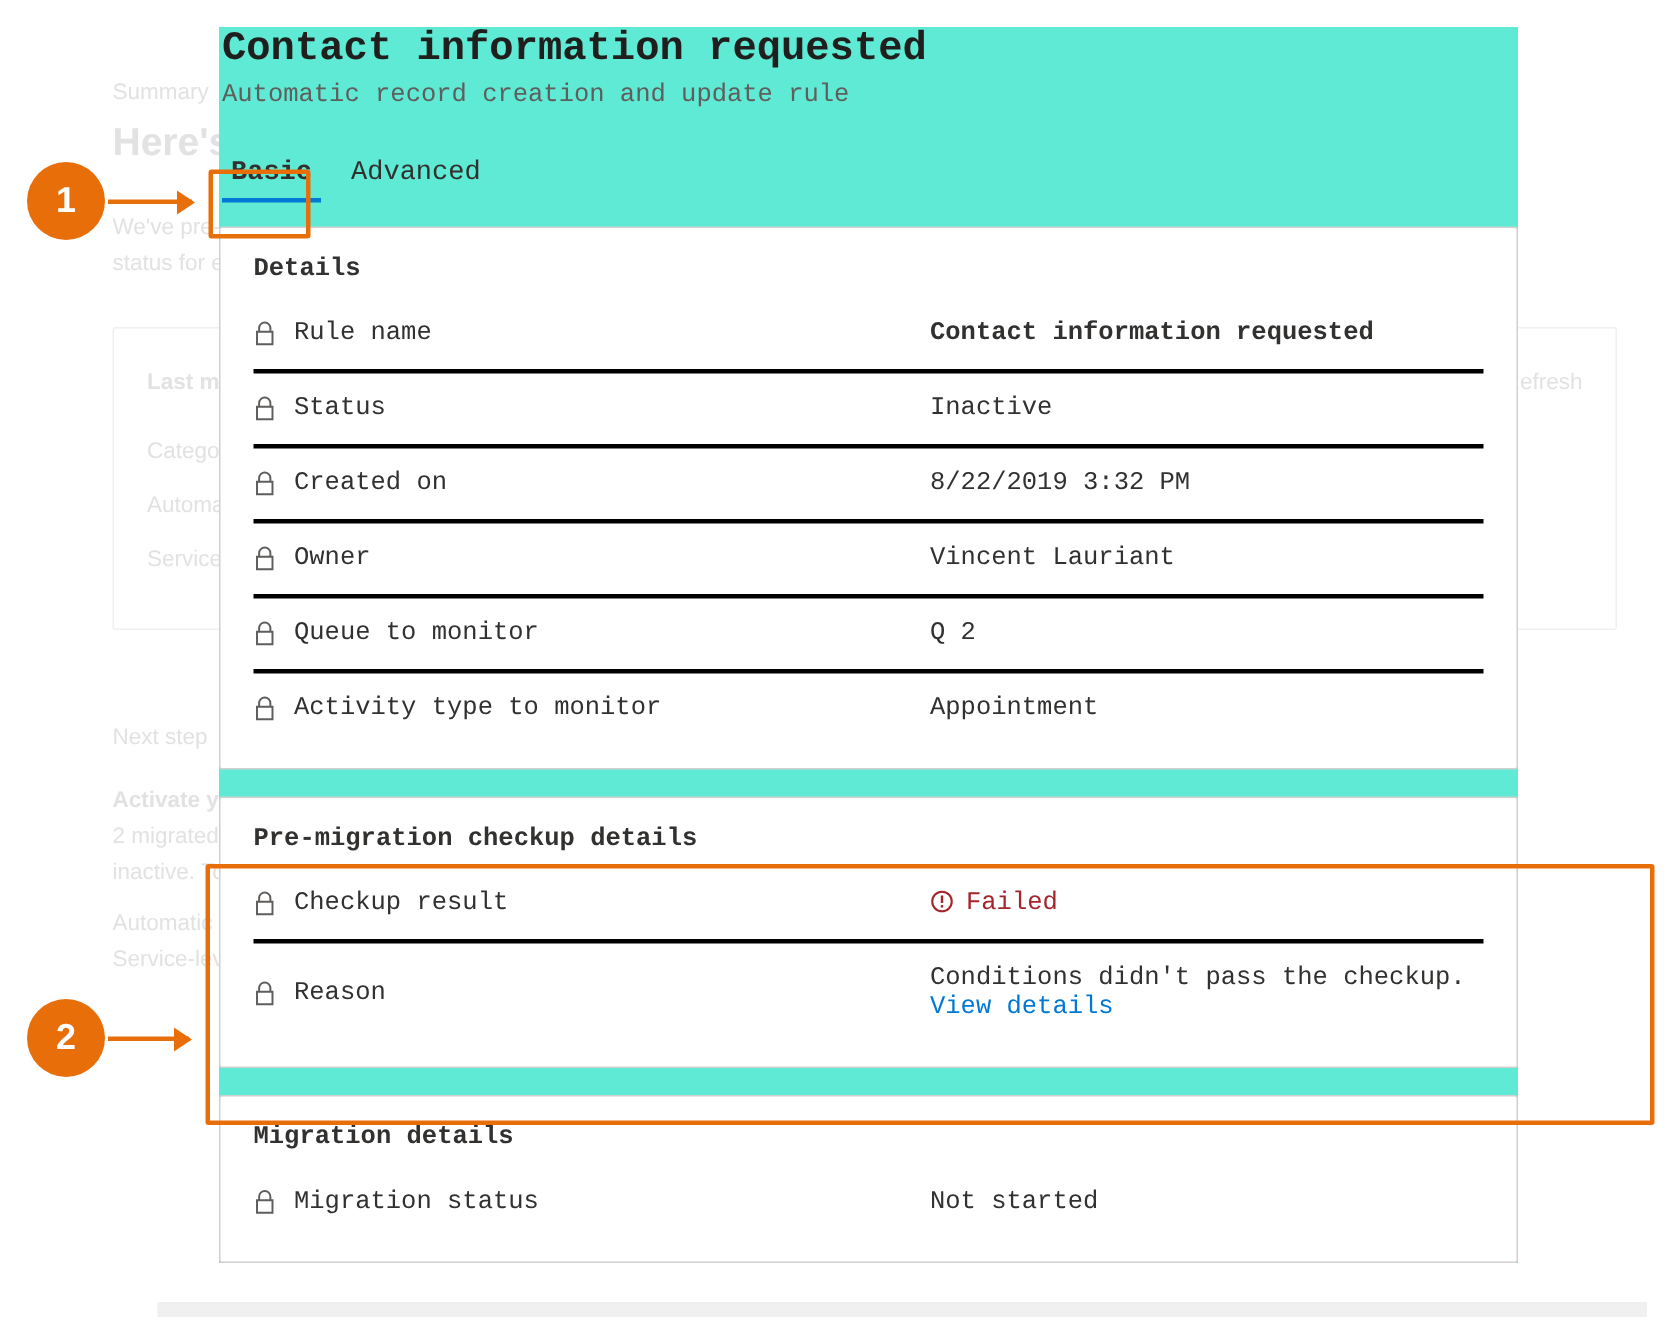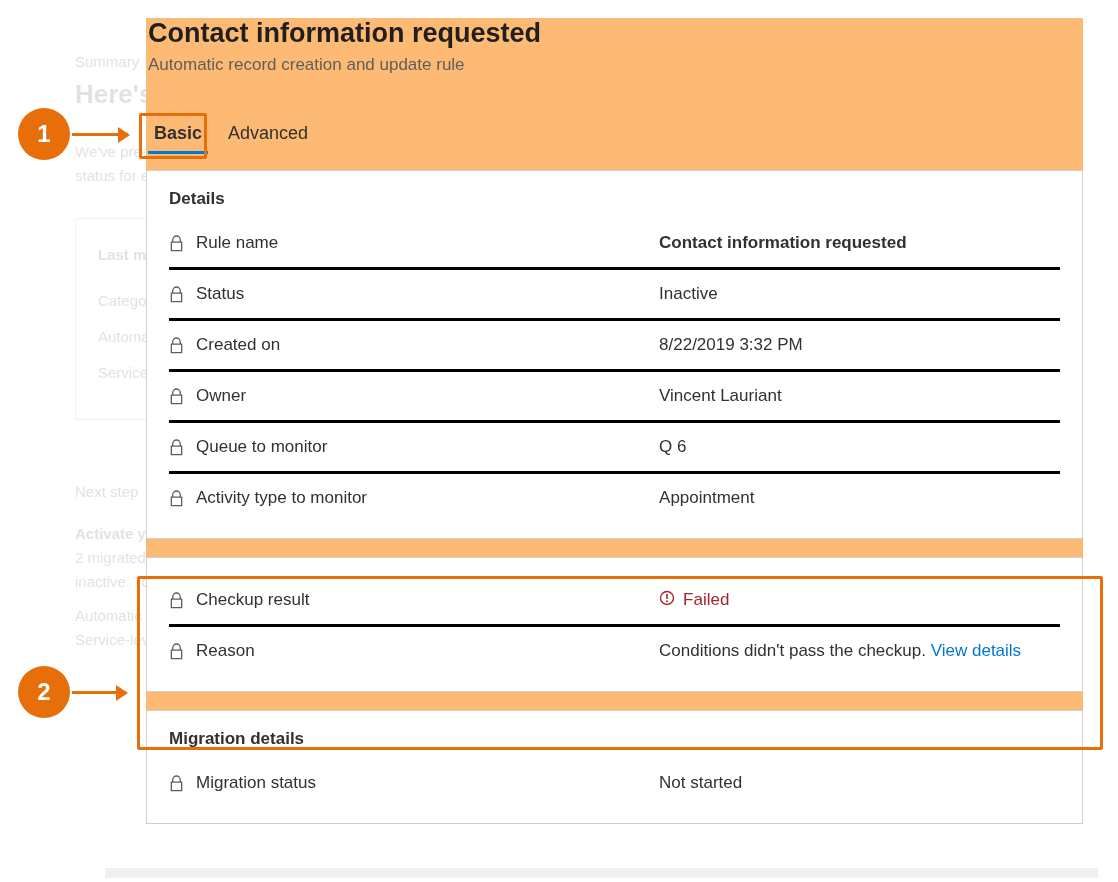--- a/index.html
+++ b/index.html
@@ -38,22 +38,23 @@
   .bg-ghost .row {
     display: flex;
     gap: 60px;
     padding: 6px 0;
   }
 
   .panel {
     position: absolute;
     left: 146px;
     top: 18px;
-    width: 937px;
-    background: #fdba74;
+    width: 866px;
+    background: #5eead4;
+    font-family: Liberation Mono, monospace;
   }
 
   .panel h1 {
     margin: 0 0 6px 2px;
     font-size: 27px;
     font-weight: 700;
     color: #201f1e;
   }
   .panel .subtitle {
     margin: 0 0 26px 2px;
@@ -67,21 +68,20 @@
     gap: 14px;
     margin-left: 2px;
     margin-bottom: 18px;
   }
   .tab {
     font-size: 18px;
     padding: 6px 6px 8px;
     color: #323130;
     cursor: pointer;
     position: relative;
-    margin-top: 16px;
   }
   .tab.active {
     font-weight: 700;
   }
   .tab.active::after {
     content: "";
     position: absolute;
     left: 0;
     right: 0;
     bottom: -2px;
@@ -310,37 +310,38 @@
 
     <div class="field-row">
       <div class="field-label">
         <span class="lock-icon">
           <svg viewBox="0 0 16 18">
               <path fill="none" stroke="#605e5c" stroke-width="1.4" d="M4 7V5a4 4 0 0 1 8 0v2M2.5 7.5h11v9h-11z"></path>
             </svg>
         </span>
         <span>Queue to monitor</span>
       </div>
-      <div class="field-value">Q 6</div>
+      <div class="field-value">Q 2</div>
     </div>
 
     <div class="field-row">
       <div class="field-label">
         <span class="lock-icon">
           <svg viewBox="0 0 16 18">
               <path fill="none" stroke="#605e5c" stroke-width="1.4" d="M4 7V5a4 4 0 0 1 8 0v2M2.5 7.5h11v9h-11z"></path>
             </svg>
         </span>
         <span>Activity type to monitor</span>
       </div>
       <div class="field-value">Appointment</div>
     </div>
   </div>
 
   <div class="card">
+    <div class="card-title">Pre-migration checkup details</div>
 
     <div class="field-row">
       <div class="field-label">
         <span class="lock-icon">
           <svg viewBox="0 0 16 18">
               <path fill="none" stroke="#605e5c" stroke-width="1.4" d="M4 7V5a4 4 0 0 1 8 0v2M2.5 7.5h11v9h-11z"></path>
             </svg>
         </span>
         <span>Checkup result</span>
       </div>

